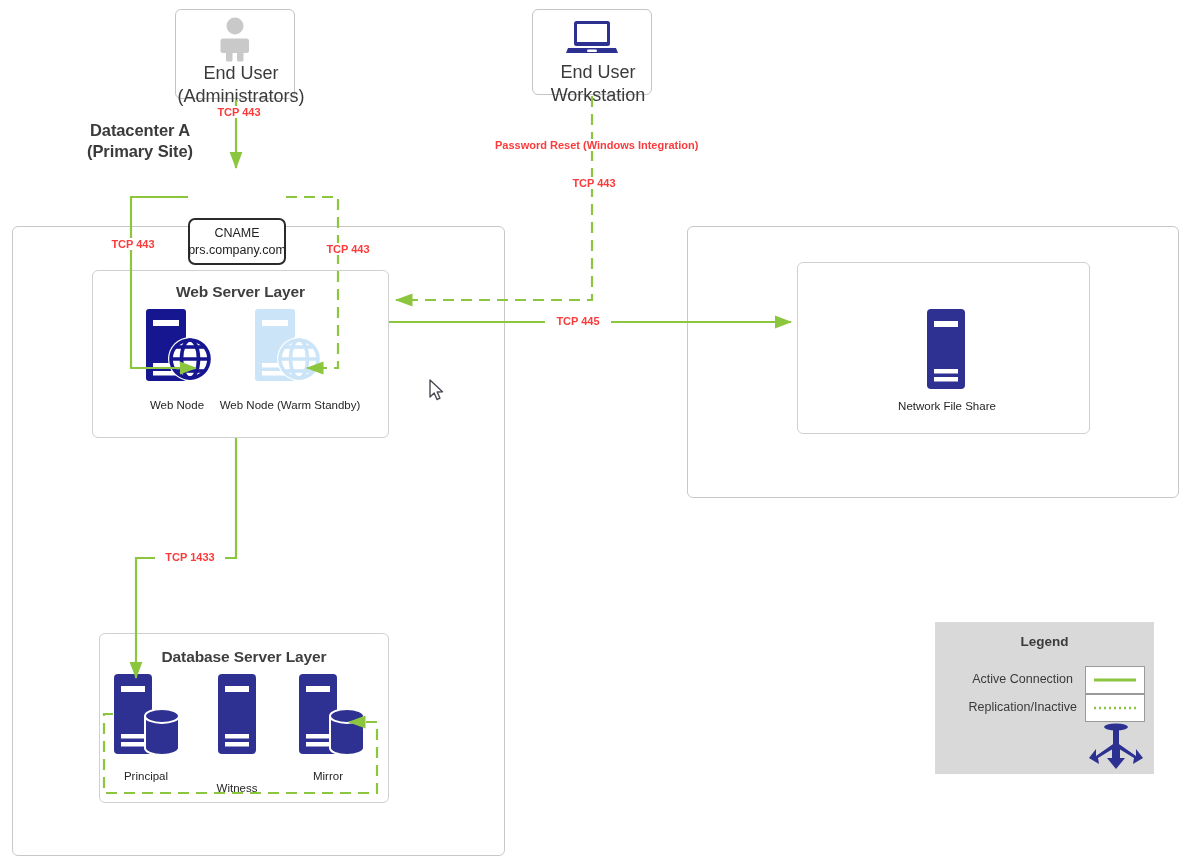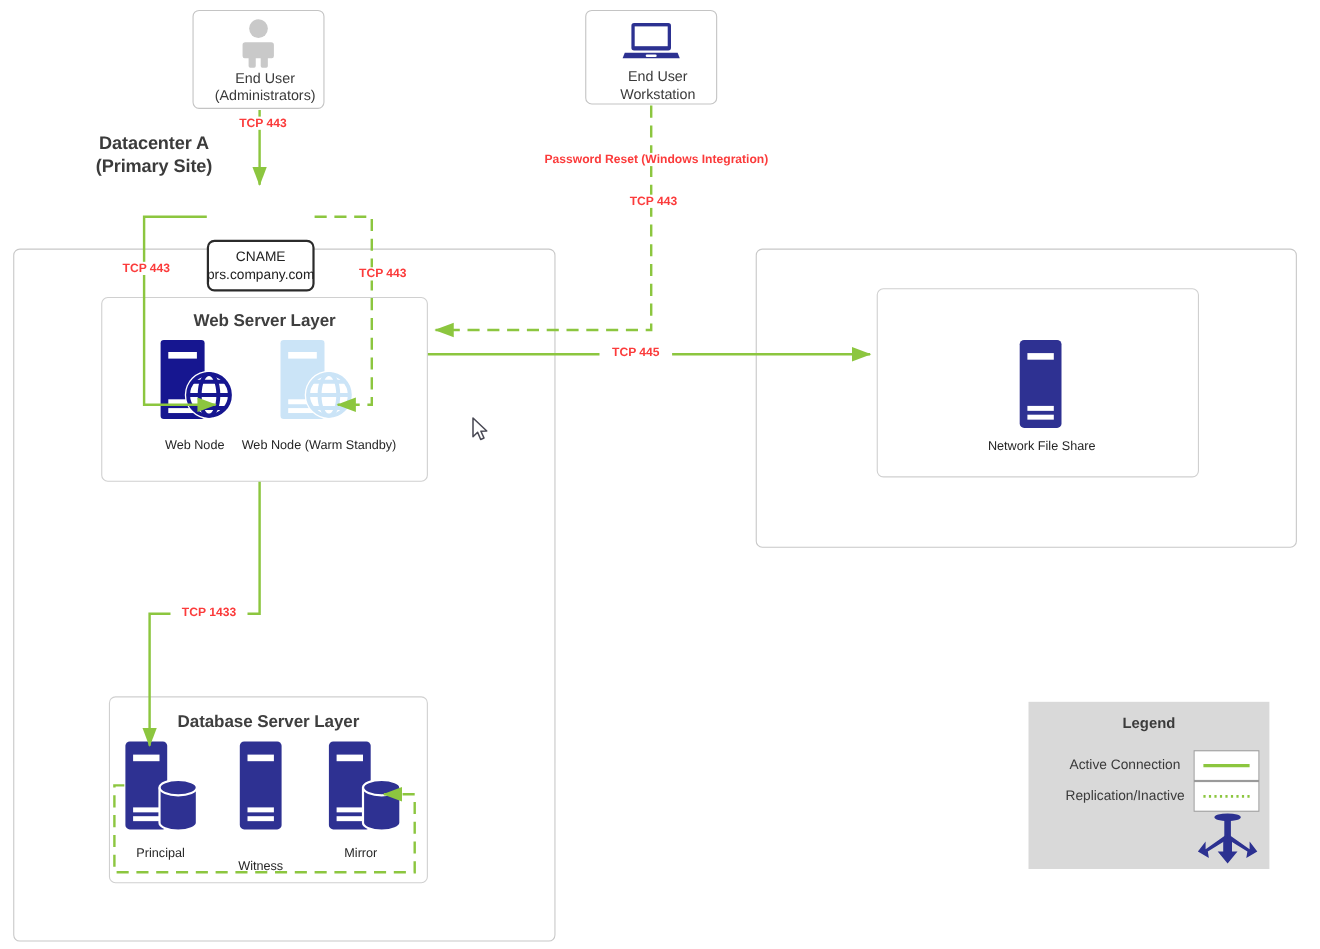--- a/index.html
+++ b/index.html
@@ -84,21 +84,21 @@
 
   .node-caption {
     position: absolute;
     text-align: center;
     font-size: 11.5px;
     color: #262626;
     white-space: nowrap;
   }
   .endpoint-caption {
     text-align: center;
-    font-size: 13px;
+    font-size: 18px;
     color: #3a3a3a;
     line-height: 1.25;
     margin-left: 12px;
   }
 
   
   .edge-label {
     position: absolute;
     font-size: 11px;
     color: #fb3b3b;
@@ -107,21 +107,20 @@
     background: #ffffff;
     padding: 0 2px;
     text-align: center;
   }
 
   
   .legend-box {
     position: absolute;
     background: #d9d9d9;
     box-sizing: border-box;
-    margin-top: 16px;
   }
   .legend-title {
     position: absolute;
     width: 100%;
     text-align: center;
     font-weight: bold;
     font-size: 13.5px;
     color: #3b3b3b;
   }
   .legend-label {

